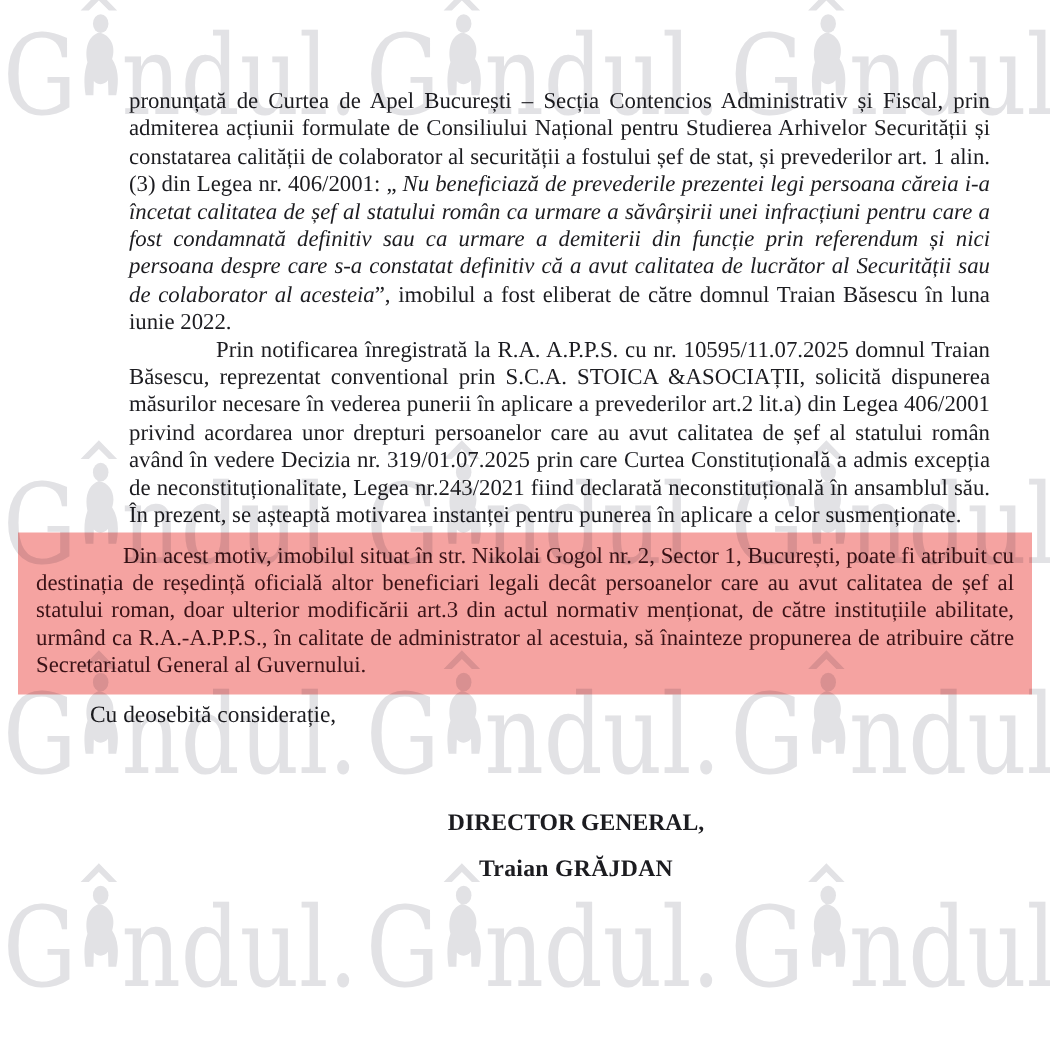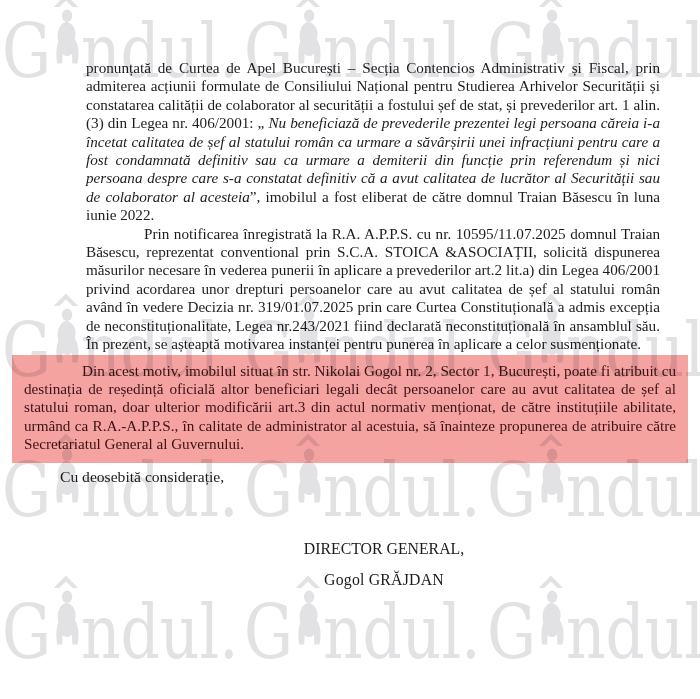--- a/index.html
+++ b/index.html
@@ -37,21 +37,21 @@
   }
   .closing-line{
     margin:5px 0 0 -26px;
     text-align:left;
     font-size:15.6px;
   }
   .signature{
     margin-left:11px;
     width:574px;
     text-align:center;
-    font-weight:normal;
+    font-weight:bold;
     font-size:15.8px;
     line-height:19px;
   }
   .signature .sig-title{margin-top:53px;text-align:center;}
   .signature .sig-name{margin-top:12px;text-align:center;letter-spacing:.2px;}
   
   .watermark-layer{
     position:absolute;inset:0;
     z-index:2;
     pointer-events:none;
@@ -90,21 +90,21 @@
     <p class="para indent">Prin notificarea înregistrată la R.A. A.P.P.S. cu nr. 10595/11.07.2025 domnul Traian Băsescu, reprezentat conventional prin S.C.A. STOICA &amp;ASOCIAȚII, solicită dispunerea măsurilor necesare în vederea punerii în aplicare a prevederilor art.2 lit.a) din Legea 406/2001 privind acordarea unor drepturi persoanelor care au avut calitatea de șef al statului român având în vedere Decizia nr. 319/01.07.2025 prin care Curtea Constituțională a admis excepția de neconstituționalitate, Legea nr.243/2021 fiind declarată neconstituțională în ansamblul său. În prezent, se așteaptă motivarea instanței pentru punerea în aplicare a celor susmenționate.</p>
 
     <div class="highlight-block">
       <p>Din acest motiv, imobilul situat în str. Nikolai Gogol nr. 2, Sector 1, București, poate fi atribuit cu destinația de reședință oficială altor beneficiari legali decât persoanelor care au avut calitatea de șef al statului roman, doar ulterior modificării art.3 din actul normativ menționat, de către instituțiile abilitate, urmând ca R.A.-A.P.P.S., în calitate de administrator al acestuia, să înainteze propunerea de atribuire către Secretariatul General al Guvernului.</p>
     </div>
 
     <p class="closing-line">Cu deosebită considerație,</p>
 
     <div class="signature">
       <div class="sig-title">DIRECTOR GENERAL,</div>
-      <div class="sig-name">Gogol GRĂJDAN</div>
+      <div class="sig-name">Traian GRĂJDAN</div>
     </div>
 
   </div>
 
   <div class="watermark-layer">
 
   <div class="wm-unit" aria-hidden="true" style="left: 2px; top: 14px;">
       <span class="wm-letter">G</span>
       <svg class="wm-fig" viewBox="0 0 60 100" xmlns="http://www.w3.org/2000/svg">
         <g fill="currentColor">

